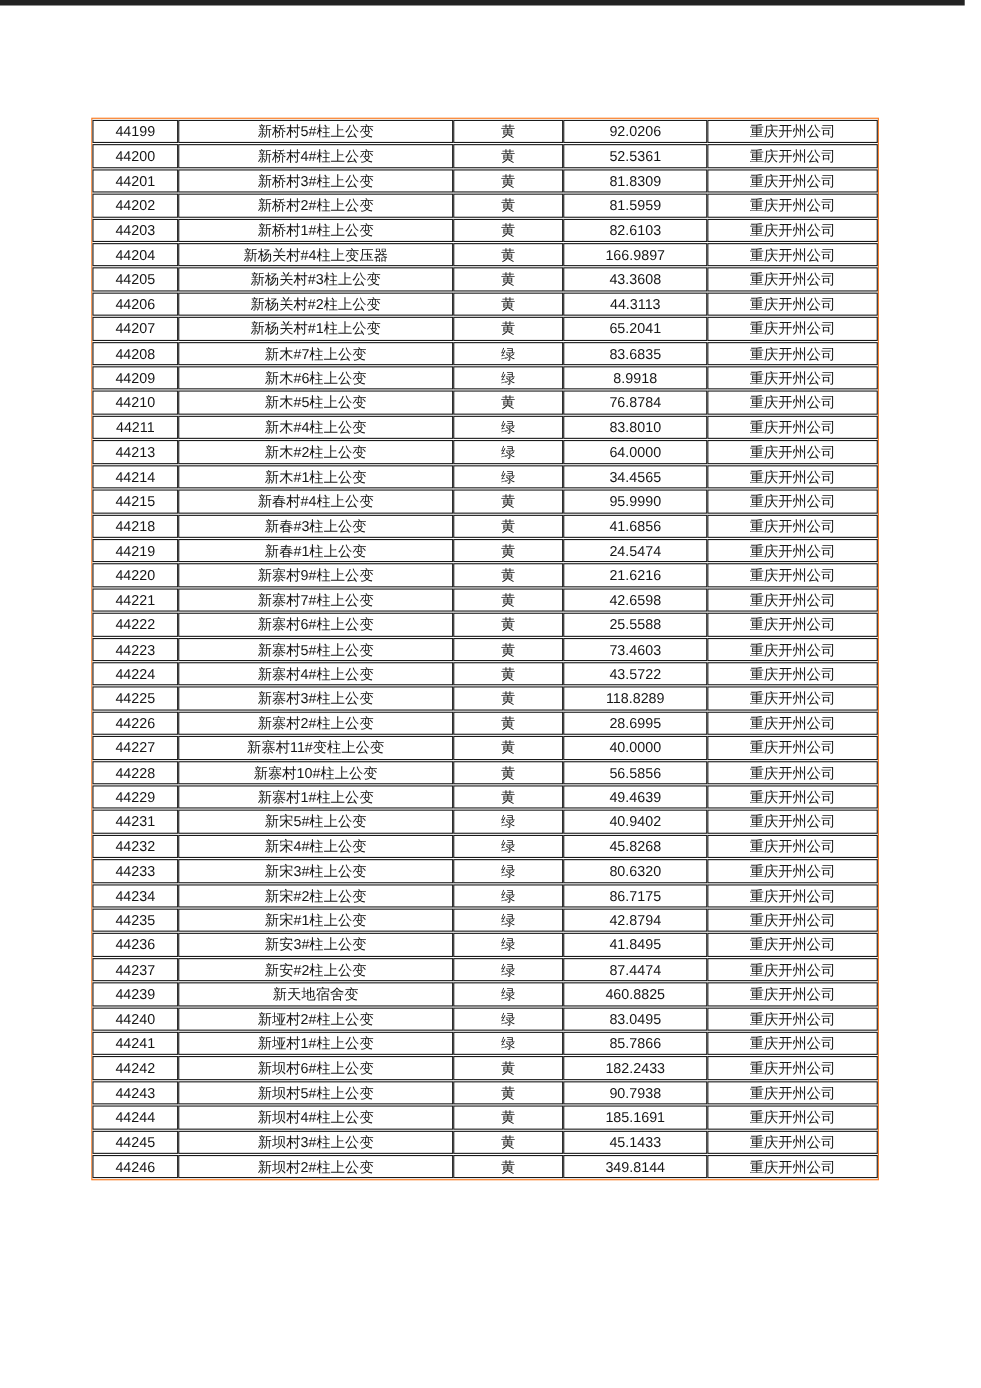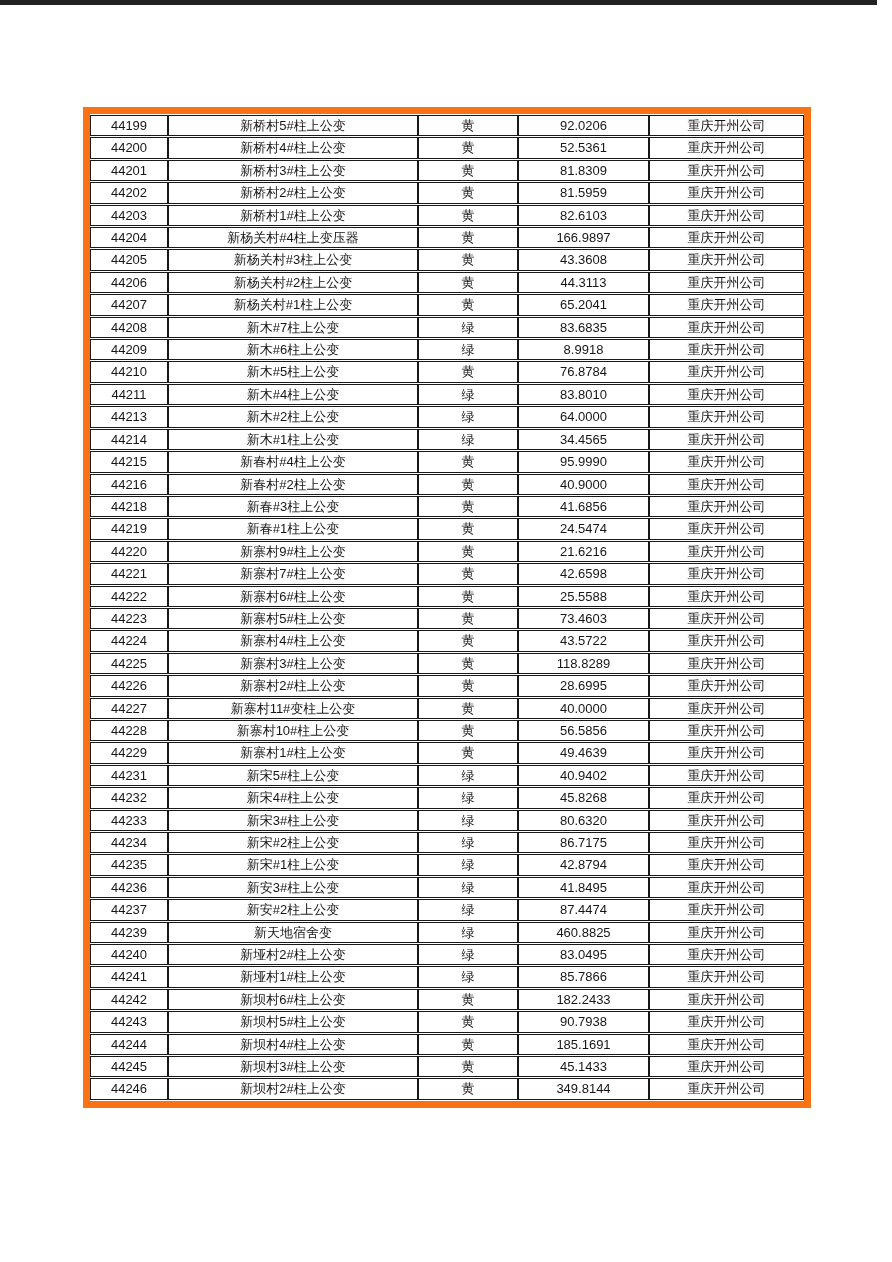--- a/index.html
+++ b/index.html
@@ -22,21 +22,21 @@
     height: 5px;
     background: #222222;
   }
   table.sheet {
     position: absolute;
     left: 83px;
     top: 107px;
     border-collapse: separate;
     border-spacing: 0 1px;
     table-layout: fixed;
-    border: 7px solid #f97316;
+    border: 1px solid #f97316;
   }
   table.sheet td {
     box-sizing: border-box;
     border: 1px solid #191919;
     text-align: center;
     vertical-align: middle;
     font-size: 13px;
     color: #161616;
     height: 19.4px;
     line-height: 19.4px;
@@ -171,27 +171,20 @@
         <td>重庆开州公司</td>
       </tr>
       <tr>
         <td>44215</td>
         <td>新春村#4柱上公变</td>
         <td>黄</td>
         <td>95.9990</td>
         <td>重庆开州公司</td>
       </tr>
       <tr>
-        <td>44216</td>
-        <td>新春村#2柱上公变</td>
-        <td>黄</td>
-        <td>40.9000</td>
-        <td>重庆开州公司</td>
-      </tr>
-      <tr>
         <td>44218</td>
         <td>新春#3柱上公变</td>
         <td>黄</td>
         <td>41.6856</td>
         <td>重庆开州公司</td>
       </tr>
       <tr>
         <td>44219</td>
         <td>新春#1柱上公变</td>
         <td>黄</td>

